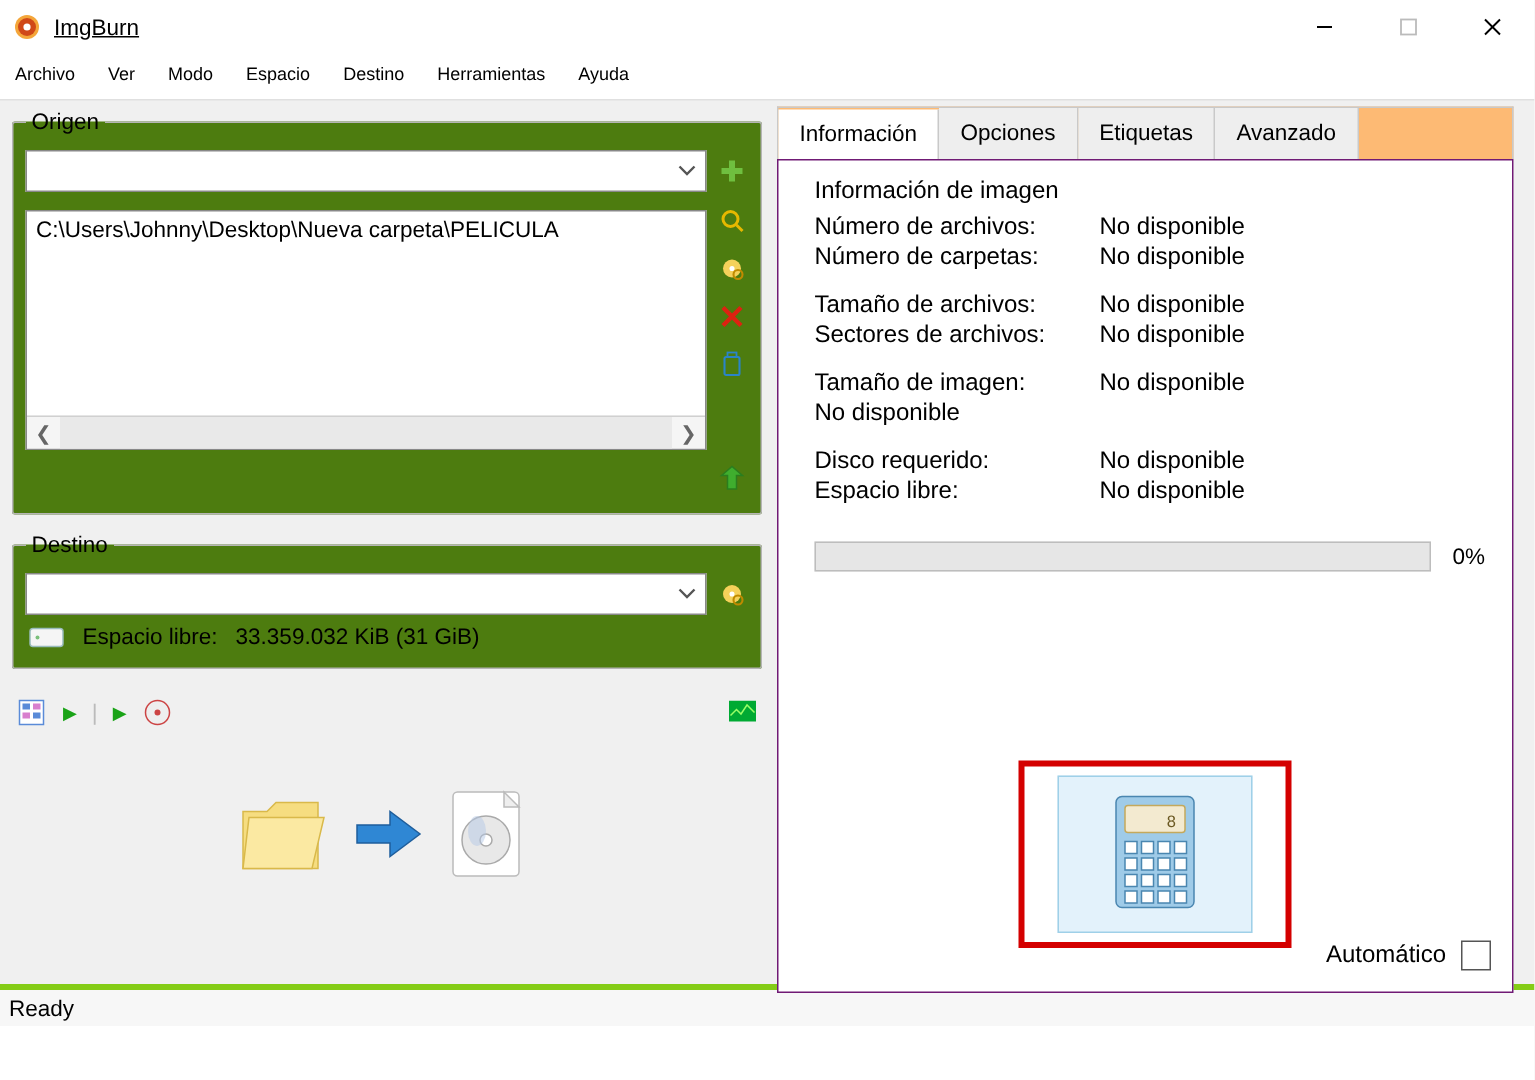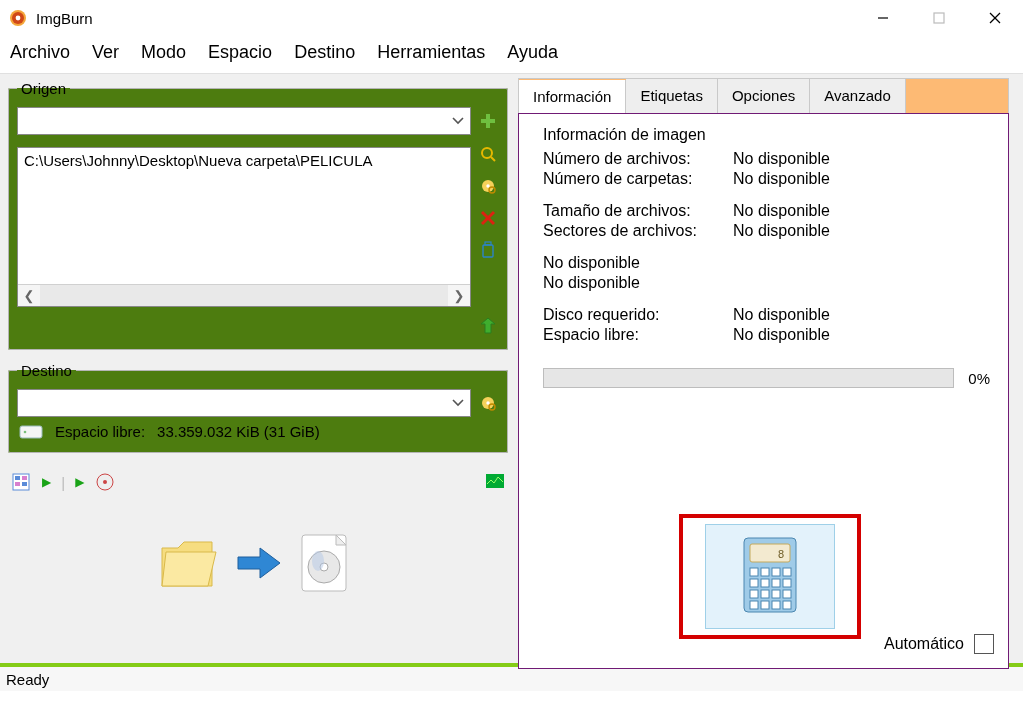--- a/index.html
+++ b/index.html
@@ -11,38 +11,39 @@
     color: #000;
     width: 1023px;
     height: 720px;
     overflow: hidden;
   }
   .titlebar {
     display: flex;
     align-items: center;
     height: 36px;
     padding: 0 0 0 8px;
+    text-decoration: underline;
   }
   .titlebar .app-icon {
     width: 20px; height: 20px;
     display: inline-flex; align-items: center; justify-content: center;
     margin-right: 8px;
   }
   .titlebar .title { flex: 0 0 auto; }
   .titlebar .spacer { flex: 1; }
   .winbtn {
     width: 56px; height: 36px;
     display: inline-flex; align-items: center; justify-content: center;
     color: #333;
   }
   .menubar {
     display: flex;
     gap: 22px;
     padding: 6px 10px 10px 10px;
-    font-size: 18px;
+    font-size: 12px;
   }
   .menubar span { cursor: default; }
   .work {
     display: flex;
     gap: 10px;
     padding: 0 8px;
     background: #f0f0f0;
     border-top: 1px solid #e0e0e0;
     height: 590px;
   }
@@ -414,22 +415,22 @@
             <circle cx="28" cy="34" r="4" fill="#fff" stroke="#aaa"></circle>
             <ellipse cx="22" cy="28" rx="6" ry="10" fill="rgba(180,200,230,0.5)"></ellipse>
           </svg>
       </span>
     </div>
   </div>
 
   <div class="rightcol">
     <div class="tabs">
       <div class="tab active">Información</div>
+      <div class="tab">Opciones</div>
       <div class="tab">Etiquetas</div>
-      <div class="tab">Opciones</div>
       <div class="tab">Avanzado</div>
     </div>
     <div class="tabbody">
       <div class="infohdr">Información de imagen</div>
 
       <div class="kv">
           <span class="k">Número de archivos:</span>
           <span>No disponible</span>
         </div>
       <div class="kv">
@@ -440,20 +441,21 @@
       <div class="kv">
           <span class="k">Tamaño de archivos:</span>
           <span>No disponible</span>
         </div>
       <div class="kv">
           <span class="k">Sectores de archivos:</span>
           <span>No disponible</span>
         </div>
       <div class="kvgap"></div>
       <div class="kv">
+          <span class="k">Tamaño de imagen:</span>
           <span>No disponible</span>
         </div>
       <div class="kv">
           <span>No disponible</span>
         </div>
       <div class="kvgap"></div>
       <div class="kv">
           <span class="k">Disco requerido:</span>
           <span>No disponible</span>
         </div>

